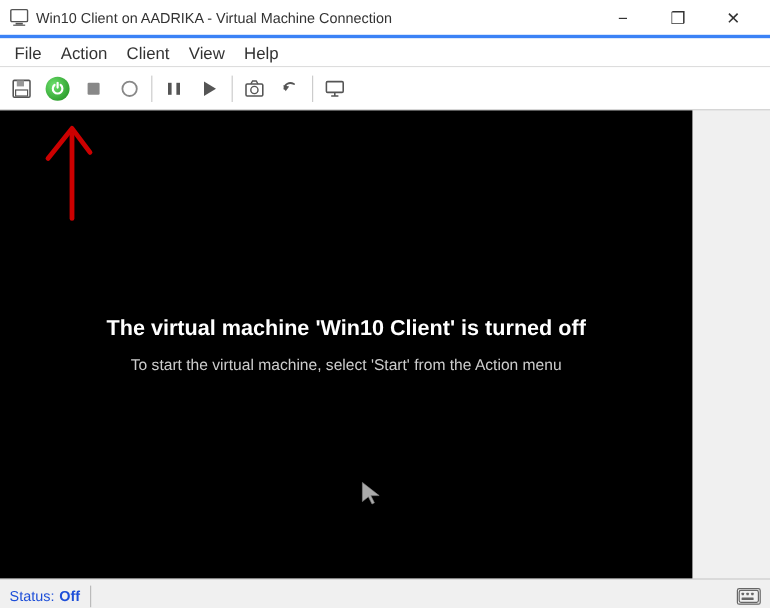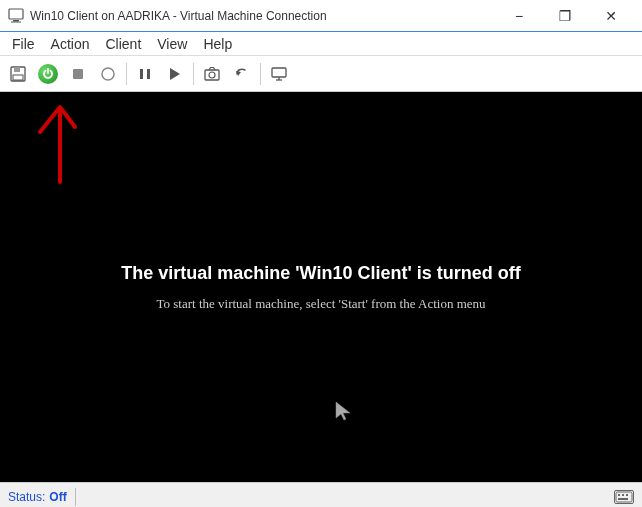--- a/index.html
+++ b/index.html
@@ -2,21 +2,21 @@
 <html><head>
   <meta charset="utf-8">
   <style>
     * { margin: 0; padding: 0; box-sizing: border-box; }
     body { width: 642px; height: 507px; font-family: 'Segoe UI', Arial, sans-serif; font-size: 12px; background: #f0f0f0; overflow: hidden; }
 
     
     .title-bar {
       display: flex; align-items: center; justify-content: space-between;
       background: #fff; height: 32px; padding: 0 8px;
-      border-bottom: 1px solid #3b82f6;
+      border-bottom: 3px solid #3b82f6;
     }
     .title-bar-left { display: flex; align-items: center; gap: 6px; }
     .title-bar-title { font-size: 12px; color: #333; }
     .title-bar-controls { display: flex; align-items: center; }
     .title-btn {
       width: 46px; height: 32px; border: none; background: transparent;
       cursor: pointer; font-size: 14px; display: flex; align-items: center; justify-content: center;
       color: #333;
     }
 
@@ -47,29 +47,29 @@
     
     .power-btn-icon {
       width: 20px; height: 20px; border-radius: 50%;
       background: radial-gradient(circle at 35% 35%, #6de06d, #1a8a1a);
       display: flex; align-items: center; justify-content: center;
       color: #fff; font-size: 11px; font-weight: bold;
     }
 
     
     .vm-screen {
-      background: #000; width: 642px;
+      background: #000; width: 577px;
       display: flex; flex-direction: column; align-items: center; justify-content: center;
       position: relative;
     }
     .vm-message-title {
       color: #fff; font-size: 18px; font-weight: bold; text-align: center; margin-bottom: 12px;
     }
     .vm-message-sub {
-      color: #ccc; font-size: 13px; text-align: center; font-family: Liberation Serif, serif;
+      color: #ccc; font-size: 13px; text-align: center;
     }
 
     
     .status-bar {
       display: flex; align-items: center;
       background: #f0f0f0; height: 28px; padding: 0 8px;
       border-top: 1px solid #ccc;
     }
     .status-text { font-size: 12px; color: #1d4ed8; }
     .status-bold { font-weight: bold; }

